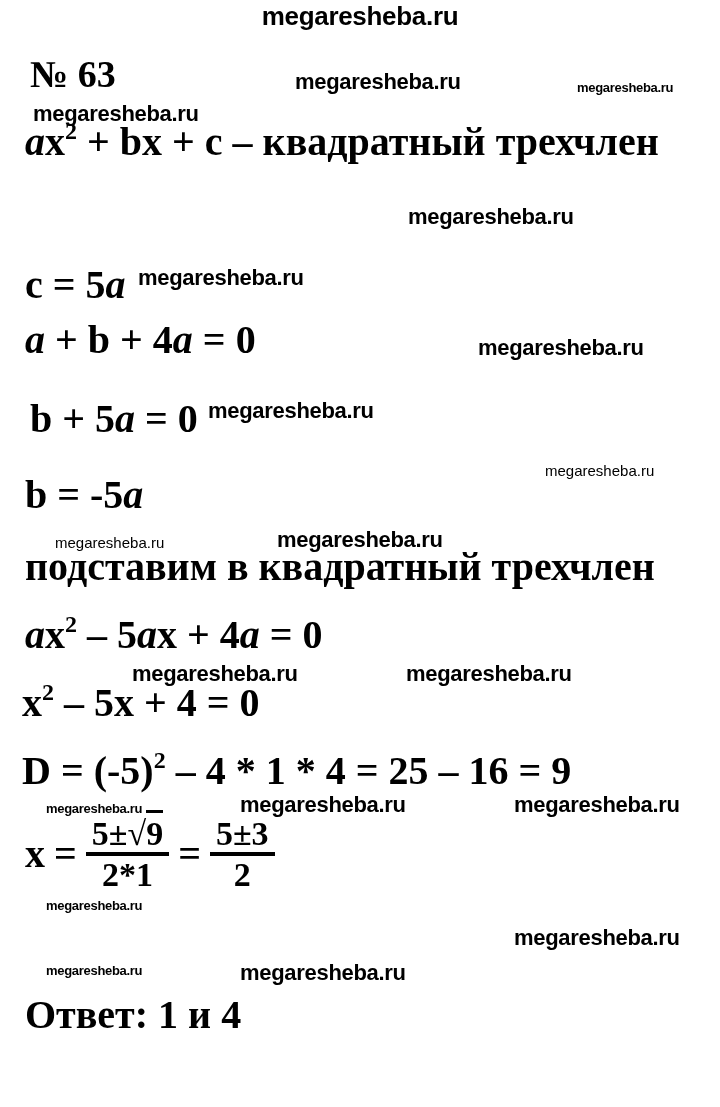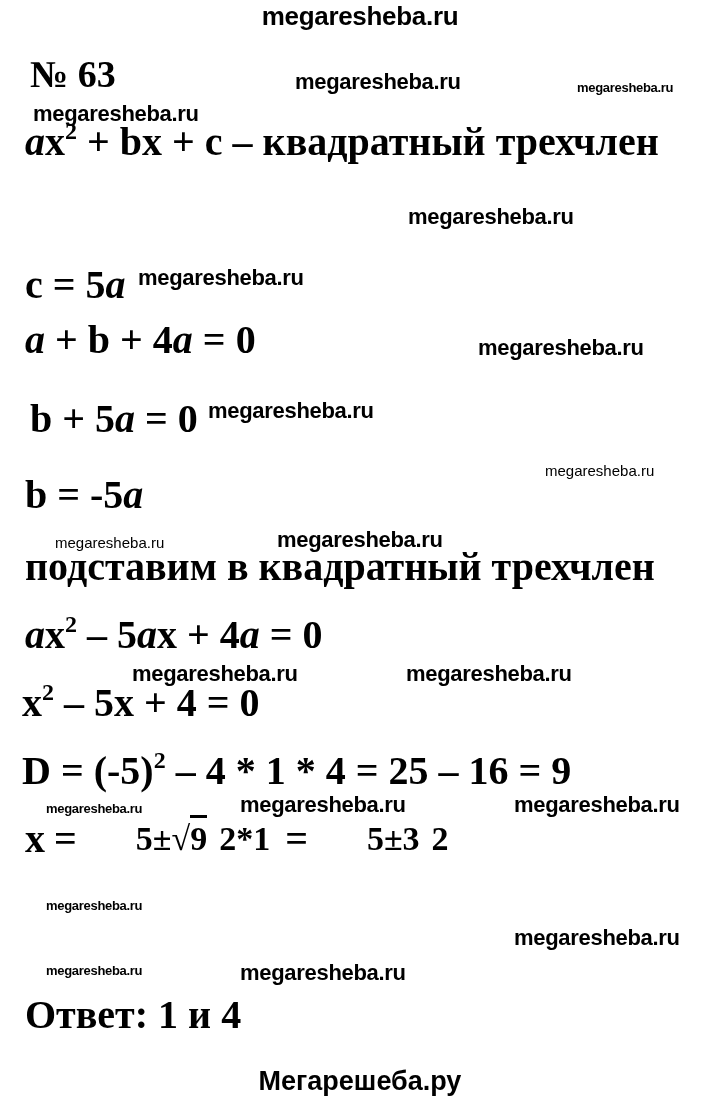--- a/index.html
+++ b/index.html
@@ -31,22 +31,22 @@
   .problem-number {
     position:absolute; left:30px; top:52px;
     font-family:"Liberation Serif", serif; font-weight:700; font-size:38px;
   }
   .brand {
     position:absolute; left:0; right:0; top:1066px; text-align:center;
     font-family:"Liberation Sans", sans-serif; font-weight:700; font-size:27px;
   }
   
   .frac-line { display:flex; align-items:center; gap:9px; }
-  .frac { display:inline-flex; flex-direction:row; align-items:flex-end;
-          font-size:34px; line-height:1.1;margin-left:44px; }
+  .frac { display:inline-flex; flex-direction:column; align-items:center;
+          font-size:34px; line-height:1.1; }
   .frac .bar { align-self:stretch; height:4px; background:#000; }
   .num, .den { padding:0 6px; white-space:pre; }
 </style>
 </head>
 <body>
 
 <div class="page">
 
   <div class="wm wm-top">megaresheba.ru</div>
   <div class="wm wm-lg" style="left:295px;top:69px">megaresheba.ru</div>
@@ -92,15 +92,14 @@
     <span>=</span>
     <span class="frac">
       <span class="num">5±3</span>
       <span class="bar"></span>
       <span class="den">2</span>
     </span>
   </div>
 
   <div class="math" style="left:25px;top:991px">Ответ: 1 и 4</div>
 
-  <div class="brand">Мегарешеба.ру</div>
 
 </div>
 
 </body></html>

